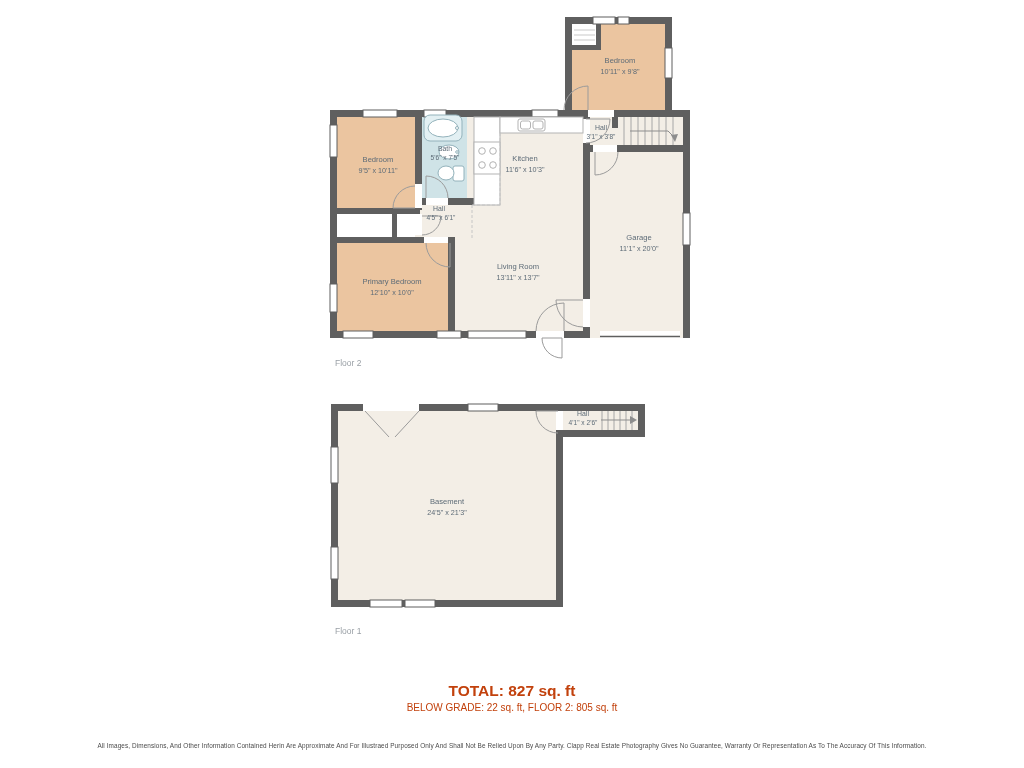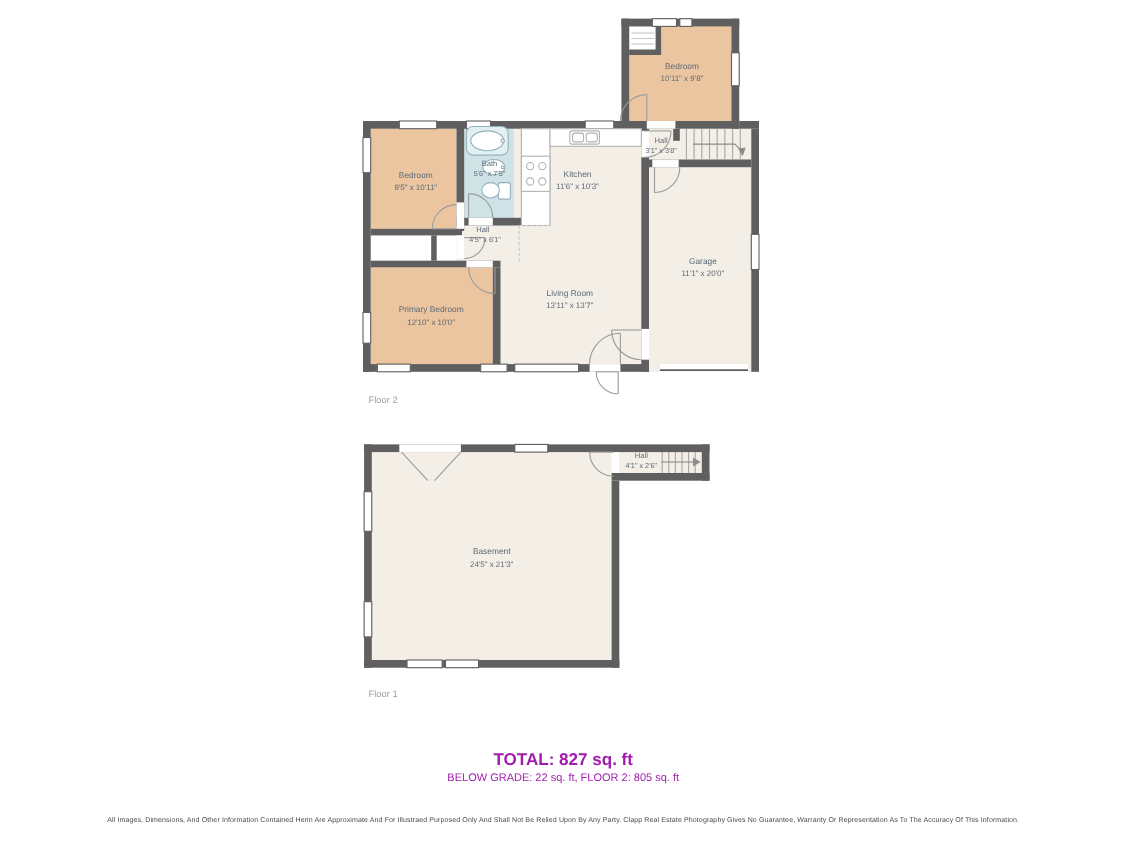--- a/index.html
+++ b/index.html
@@ -22,21 +22,21 @@
   .arrowhead{fill:#8d8d8d;stroke:none;}
   .shelf{stroke:#c9c9c9;stroke-width:1;}
   .dash{stroke:#c6c6c6;stroke-width:1;stroke-dasharray:3 2;fill:none;}
   .thinwall{stroke:var(--wall);stroke-width:1.5;}
   text{fill:var(--labeltext);}
   .rname{font-size:7.6px;font-family:"Liberation Sans",sans-serif;}
   .rdims{font-size:7.2px;font-family:"Liberation Sans",sans-serif;}
   .rname-sm{font-size:6.9px;font-family:"Liberation Sans",sans-serif;}
   .rdims-sm{font-size:6.6px;font-family:"Liberation Sans",sans-serif;}
   .floorlab{font-size:8.5px;fill:var(--floorlabel);font-family:"Liberation Sans",sans-serif;}
-  .summary{position:absolute;left:0;right:0;top:682px;text-align:center;color:#a21caf;}
+  .summary{position:absolute;left:0;right:0;top:682px;text-align:center;color:#c2410c;}
   .summary .total{font-size:15.5px;font-weight:700;line-height:17px;}
   .summary .line{font-size:10px;font-weight:400;line-height:17px;}
   .disclaimer{position:absolute;left:0;right:0;top:742px;text-align:center;
               font-size:6.4px;color:#4a4a4a;letter-spacing:0.1px;}
 </style>
 </head>
 <body>
 
 <div id="page" style="--wall: #5f5f5f; --cream: #f3eee6; --tan: #ebc5a0; --bathfill: #cfe3e7; --labeltext: #5d6b77; --floorlabel: #9aa0a6;">
   <svg width="1024" height="768" viewBox="0 0 1024 768">

